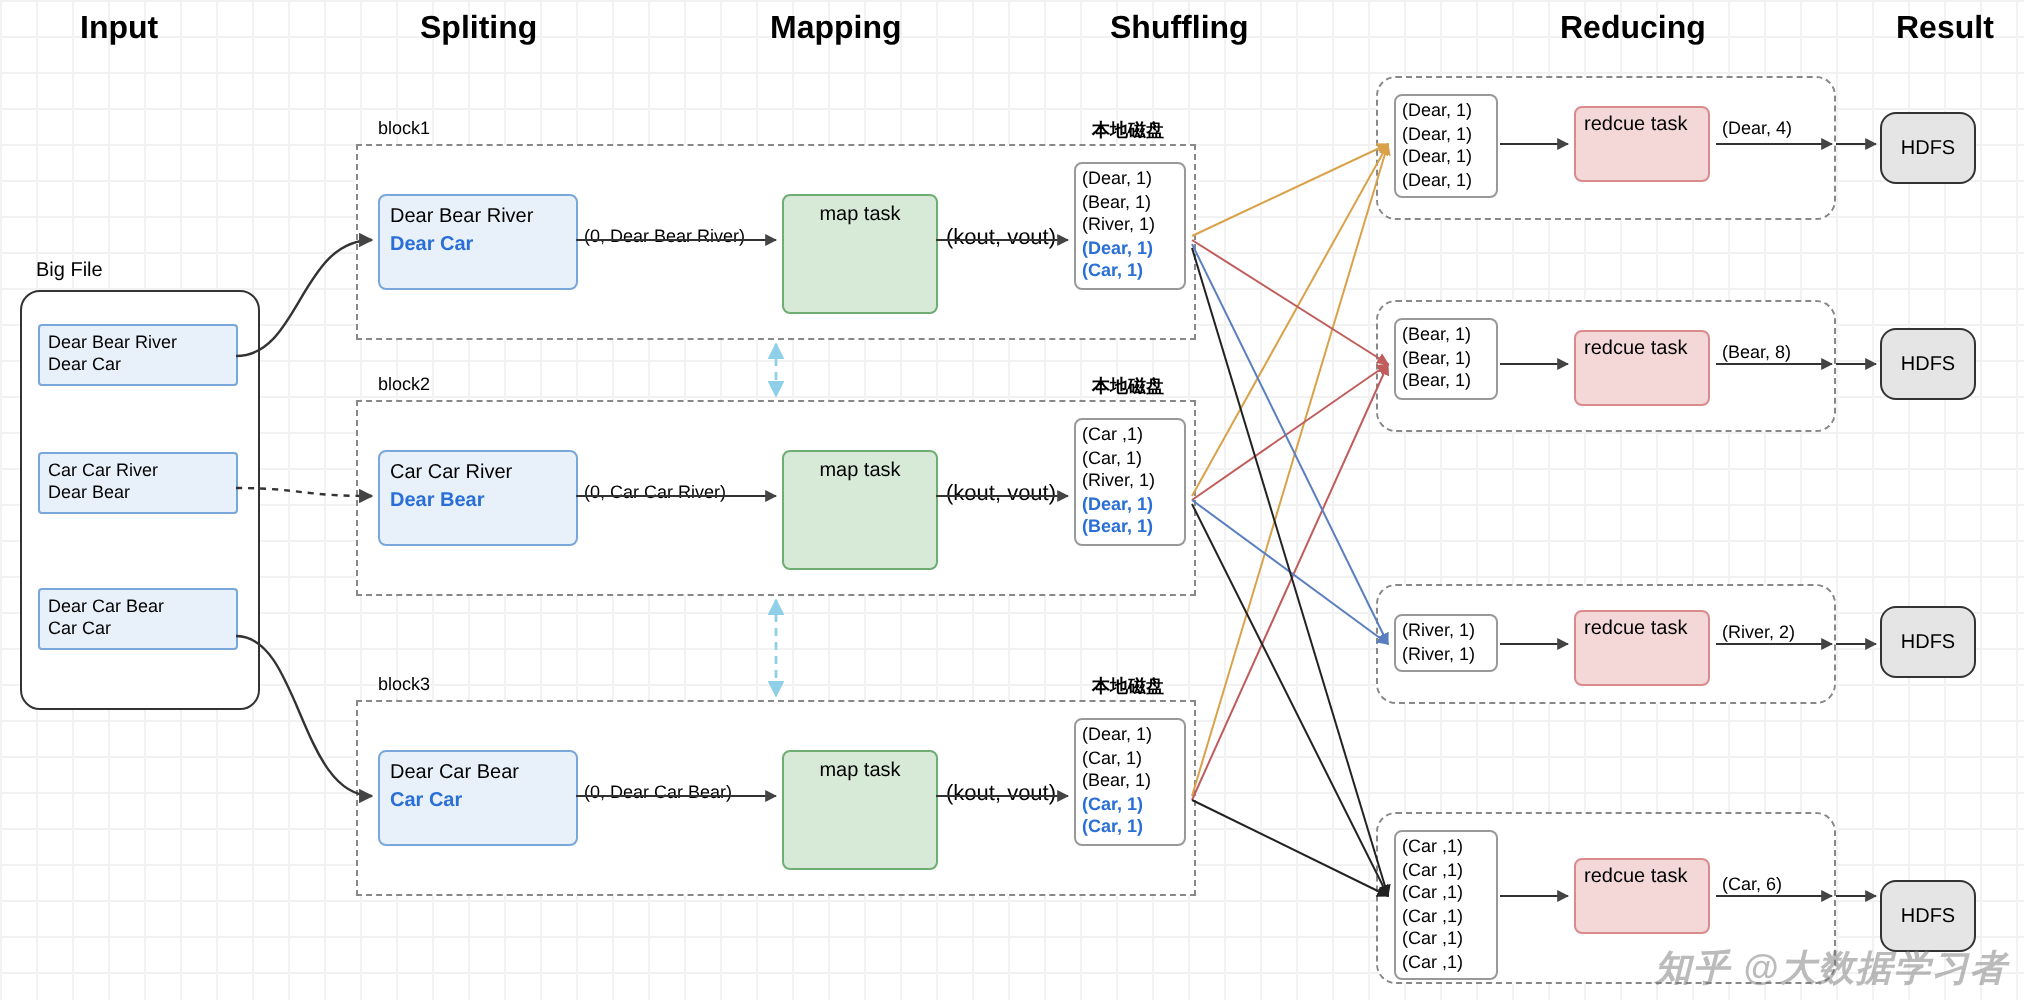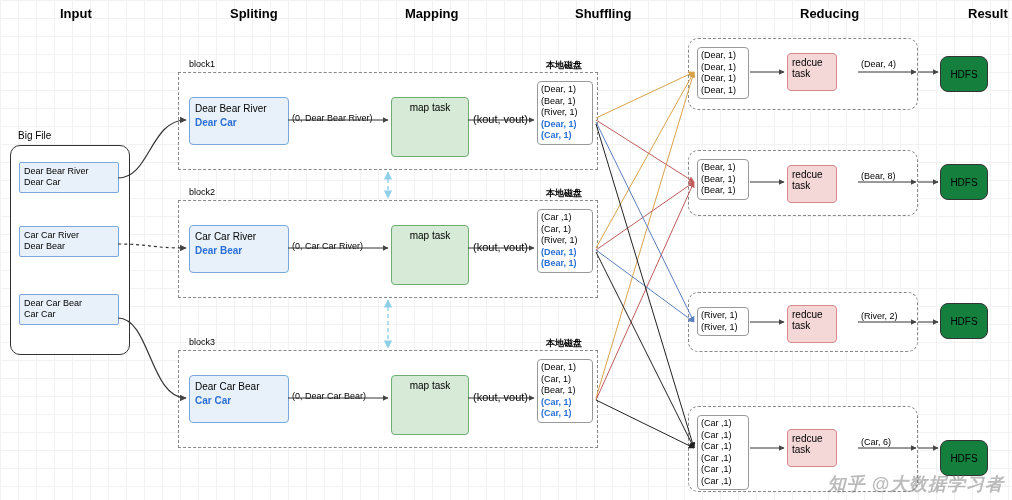--- a/index.html
+++ b/index.html
@@ -13,21 +13,21 @@
     overflow: hidden;
   }
   .grid {
     position: absolute; inset: 0;
     background-image:
       linear-gradient(#f2f2f2 1px, transparent 1px),
       linear-gradient(90deg, #f2f2f2 1px, transparent 1px);
     background-size: 18px 18px;
   }
   svg.arrows { position: absolute; inset: 0; width: 1012px; height: 500px; pointer-events: none; }
-  .stage-header { position: absolute; top: 6px; font-weight: bold; font-size: 13px; margin-left: 20px; }
+  .stage-header { position: absolute; top: 6px; font-weight: bold; font-size: 16px; }
   
   .big-file-label { position: absolute; left: 18px; top: 130px; font-size: 10px; }
   .big-file {
     position: absolute; left: 10px; top: 145px;
     width: 120px; height: 210px;
     border: 1.5px solid #333; border-radius: 10px;
     background: #fff;
   }
   .in-box {
     position: absolute; left: 8px; width: 100px;
@@ -67,28 +67,28 @@
   .reduce-block {
     position: absolute; left: 688px; width: 230px;
     border: 1.5px dashed #888; border-radius: 10px; background: #fff;
   }
   .reduce-in {
     position: absolute; left: 8px; top: 8px; width: 52px;
     border: 1px solid #999; border-radius: 4px; background: #fff;
     font-size: 9px; padding: 2px 3px; line-height: 1.28;
   }
   .reduce-task {
-    position: absolute; left: 98px; top: 14px; width: 50px; height: 38px;
+    position: absolute; left: 98px; top: 14px; width: 68px; height: 38px;
     border: 1px solid #d98b8b; background: #f4d7d7; border-radius: 4px;
     padding: 3px 4px; font-size: 10px;
   }
   .reduce-out { position: absolute; left: 172px; font-size: 9px; }
   .hdfs-box {
     position: absolute; left: 940px; width: 48px; height: 36px;
-    border: 1.5px solid #333; border-radius: 8px; background: #15803d;
+    border: 1.5px solid #333; border-radius: 8px; background: #e5e5e5;
     display: flex; align-items: center; justify-content: center; font-size: 10px;
   }
   .watermark {
     position: absolute; right: 8px; bottom: 4px;
     font-size: 18px; color: rgba(120,120,120,0.5); font-style: italic; font-weight: bold;
     letter-spacing: 1px;
   }
 </style>
 </head>
 <body>

